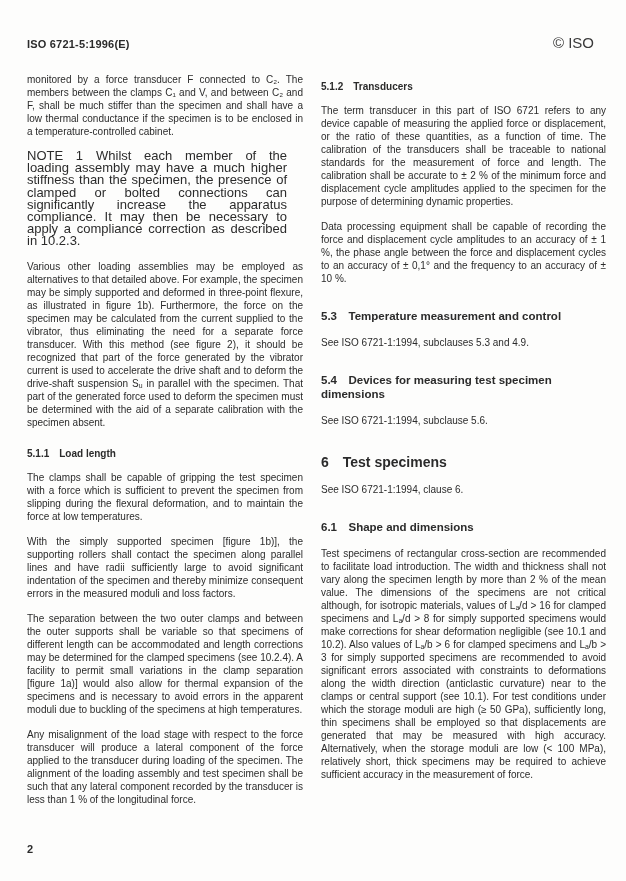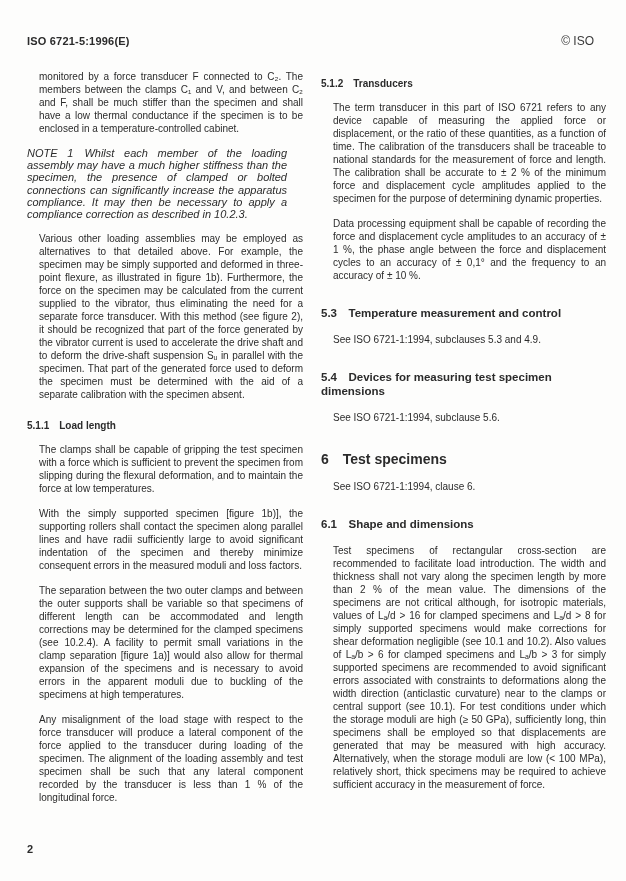--- a/index.html
+++ b/index.html
@@ -24,49 +24,48 @@
     align-items: baseline;
     padding: 34px 32px 0 27px;
     gap: 39px;
   }
   .doc-ref {
     font-size: 11px;
     font-weight: bold;
     letter-spacing: 0.2px;
   }
   .copyright {
-    font-size: 12px;
+    font-size: 15px;
     color: #3a3a3a;
   }
   .columns {
     display: flex;
     gap: 18px;
     padding: 22px 20px 0 27px;
     box-sizing: border-box;
   }
   .col-left {
     width: 276px;
     flex: 0 0 276px;
   }
   .col-right {
     width: 285px;
     flex: 0 0 285px;
   }
   p.body-text {
     font-size: 10px;
     line-height: 13px;
     text-align: justify;
-    margin: 0 0 12px 12px;
+    margin: 0 0 12px 0;
   }
   p.note-text {
-    font-size: 11px;
+    font-size: 13px;
     line-height: 12.2px;
     text-align: justify;
     margin: 0 16px 12px 0;
-    font-style: italic;
   }
   .h-sub {
     font-size: 10px;
     font-weight: bold;
     margin: 19px 0 11px 0;
     line-height: 12px;
   }
   .h-main {
     font-size: 11.5px;
     font-weight: bold;

